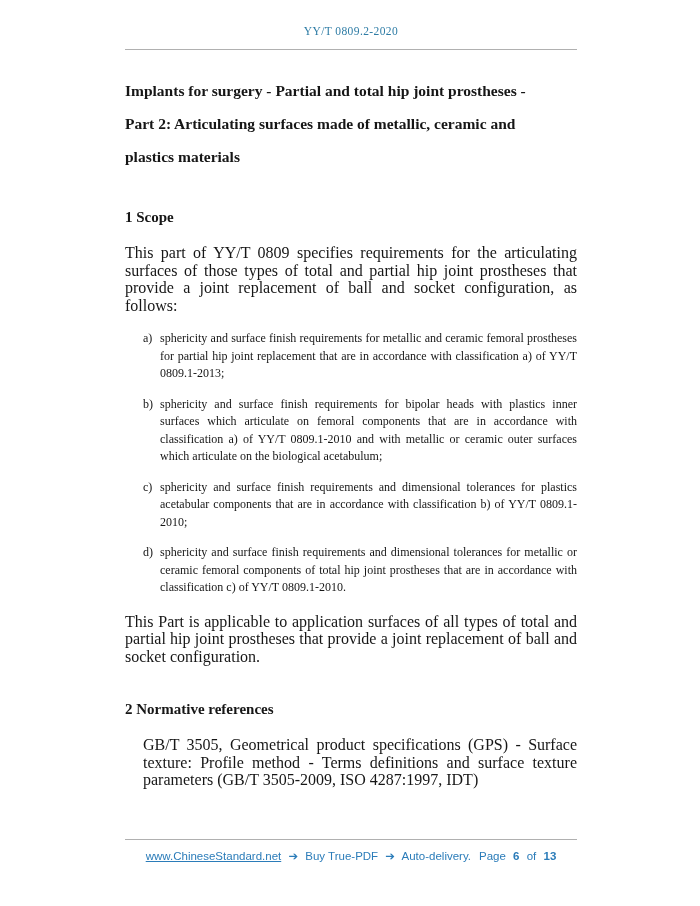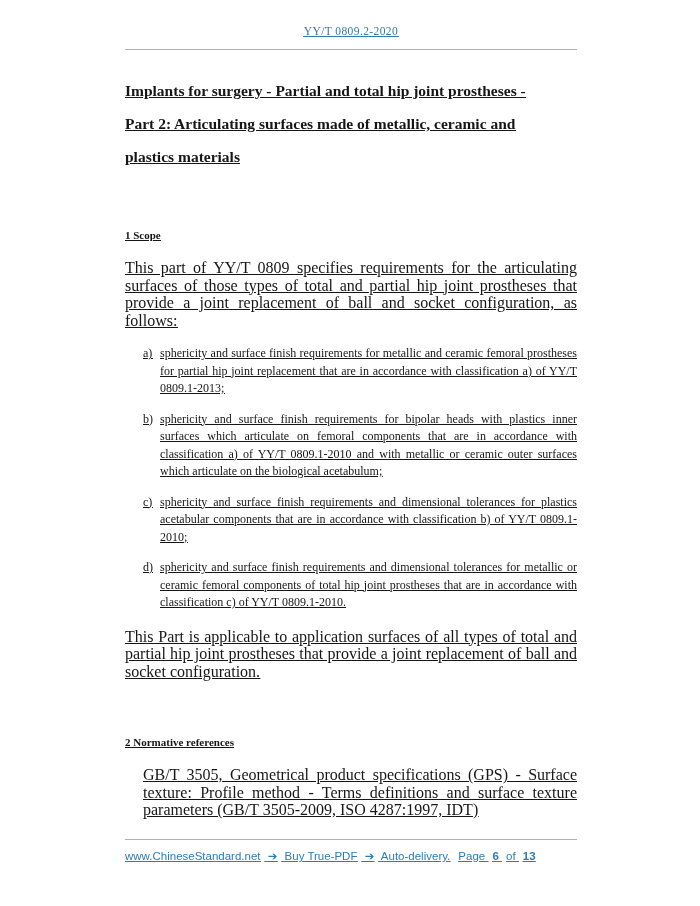--- a/index.html
+++ b/index.html
@@ -1,15 +1,15 @@
 <!DOCTYPE html>
 <html><head>
 <meta charset="utf-8">
 <style>
-  * { margin: 0; padding: 0; box-sizing: border-box; text-decoration: underline; }
+  * { margin: 0; padding: 0; box-sizing: border-box; }
   html, body { background: #e8e8e8; }
   body {
     width: 700px; height: 906px;
     font-family: "Liberation Serif", serif;
     color: #161616;
   }
   .page {
     position: relative;
     width: 700px; height: 906px;
     background: #ffffff;
@@ -29,23 +29,23 @@
   }
   .content { margin: 0 123px 0 125px; }
   .doc-title {
     margin-top: 24px;
     text-align: left;
     font-weight: bold;
     font-size: 15.5px;
   }
   .title-line { line-height: 33px; }
   .section-heading {
-    font-size: 11px;
+    font-size: 15px;
     font-weight: bold;
-    margin-top: 56px;
+    margin-top: 36px;
     margin-bottom: 18px;
   }
   .para {
     font-size: 16px;
     line-height: 17.5px;
     text-align: justify;
     margin-bottom: 14px;
   }
   .list { margin-left: 18px; margin-top: 16px; margin-bottom: 16px; }
   .list-item {
@@ -60,21 +60,21 @@
     margin-left: 18px;
     margin-top: 12px;
   }
   .doc-footer {
     position: absolute;
     left: 125px; right: 123px;
     top: 839px;
     border-top: 1px solid #b0b0b0;
     padding-top: 9px;
     display: flex;
-    justify-content: flex-start;
+    justify-content: center;
     align-items: baseline;
     font-family: "Liberation Sans", sans-serif;
     font-size: 11.5px;
     color: #2b7cb9;
   }
   .footer-left span, .footer-left a { margin-right: 4px; }
   .footer-link { color: #2b7cb9; text-decoration: underline; cursor: pointer; }
   .footer-arrow { color: #2b7cb9; }
   .footer-right span { margin-left: 4px; }
   .page-num { font-weight: bold; }

